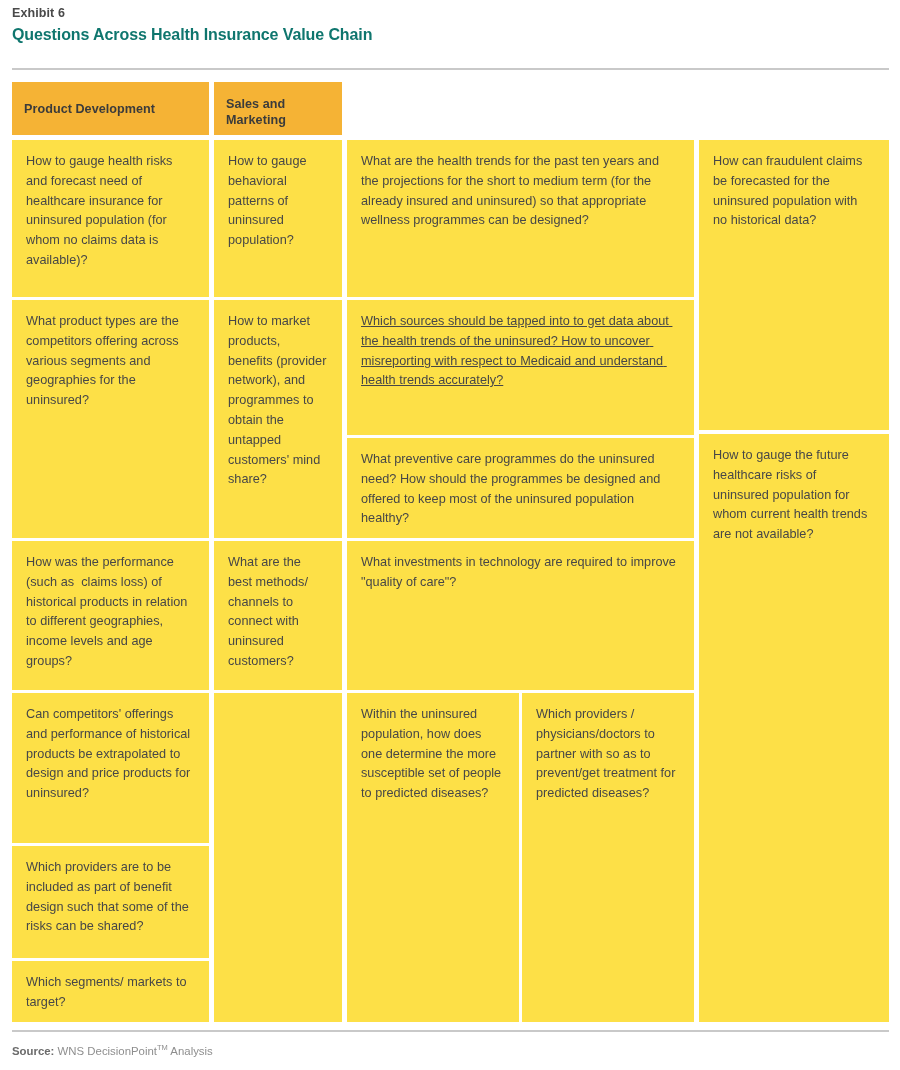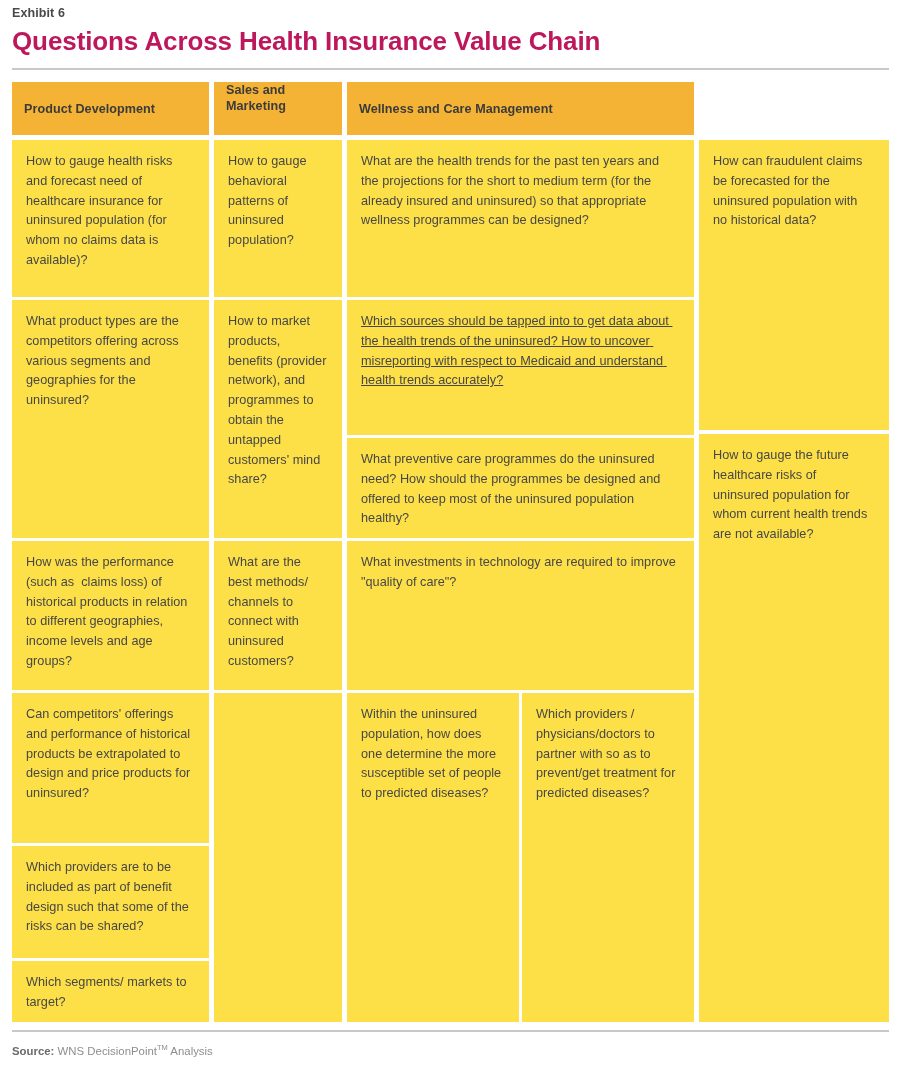--- a/index.html
+++ b/index.html
@@ -31,23 +31,23 @@
     top: 6px;
     font-size: 12.5px;
     font-weight: bold;
     color: #4a4a4a;
     letter-spacing: 0.1px;
   }
   .exhibit-title {
     position: absolute;
     left: 12px;
     top: 26px;
-    font-size: 26px;
+    font-size: 16px;
     font-weight: bold;
-    color: #be185d;
+    color: #0f766e;
     letter-spacing: -0.1px;
     white-space: nowrap;
   }
   .title-rule {
     position: absolute;
     left: 12px;
     top: 68px;
     width: 877px;
     height: 2px;
     background: #c9c9c9;
@@ -118,24 +118,23 @@
 <div class="page">
 
   <div class="exhibit-label">Exhibit 6</div>
   <div class="exhibit-title">Questions Across Health Insurance Value Chain</div>
   <div class="title-rule"></div>
 
   <div class="grid">
 
     <div class="hcell" style="left:12px; top:82px; width:197px; height:53px;">Product Development</div>
 
-    <div class="hcell" style="left:214px; top:82px; width:128px; height:53px; align-items:flex-start; padding-top:0;">Sales and
+    <div class="hcell" style="left:214px; top:82px; width:128px; height:53px; align-items:flex-start; padding-top:14px;">Sales and
 Marketing</div>
 
-    <div class="hcell" style="left:347px; top:82px; width:347px; height:53px;">Wellness and Care Management</div>
 
 
     <div class="cell" style="left:12px; top:140px; width:197px; height:157px;">How to gauge health risks and forecast need of healthcare insurance for uninsured population (for whom no claims data is available)?</div>
 
     <div class="cell" style="left:12px; top:300px; width:197px; height:238px;">What product types are the competitors offering across various segments and geographies for the uninsured?</div>
 
     <div class="cell" style="left:12px; top:541px; width:197px; height:149px;">How was the performance (such as  claims loss) of historical products in relation to different geographies, income levels and age groups?</div>
 
     <div class="cell" style="left:12px; top:693px; width:197px; height:150px;">Can competitors' offerings and performance of historical products be extrapolated to design and price products for uninsured?</div>
 

